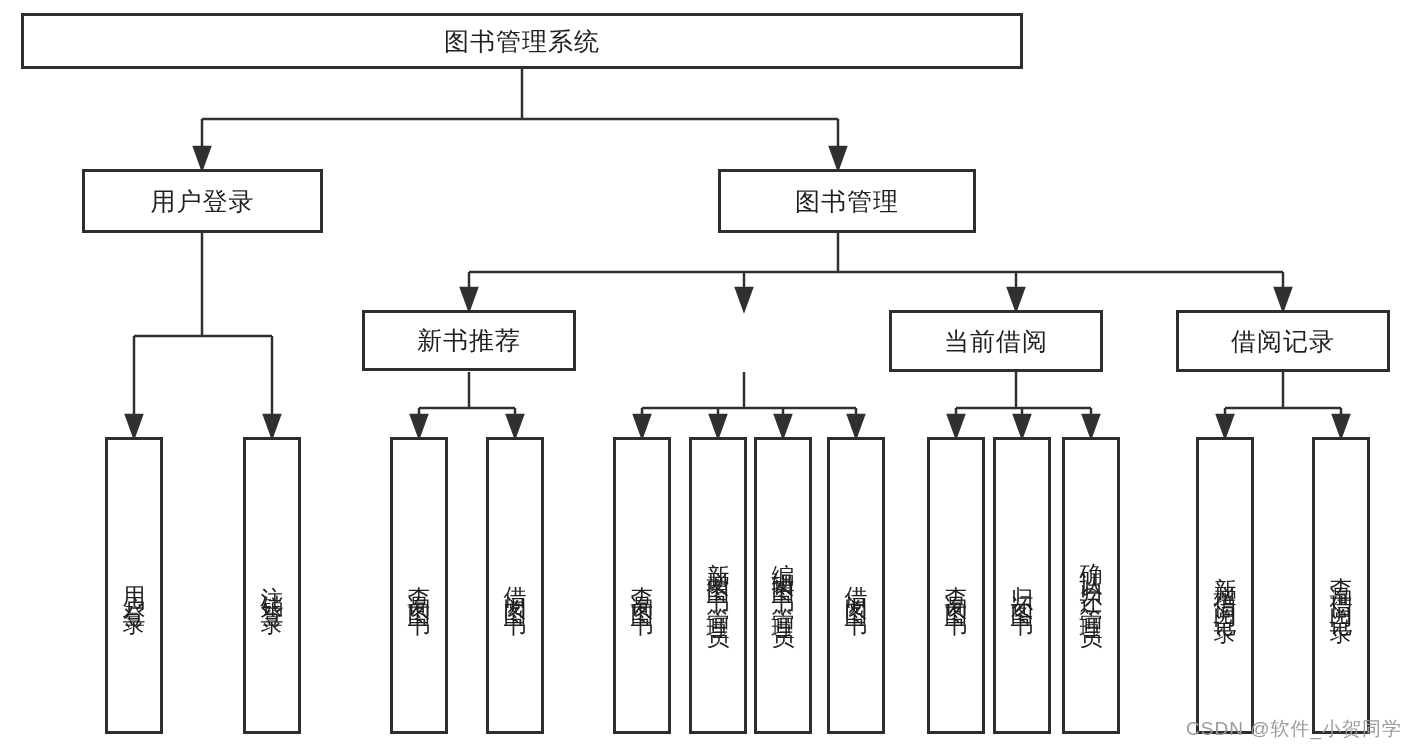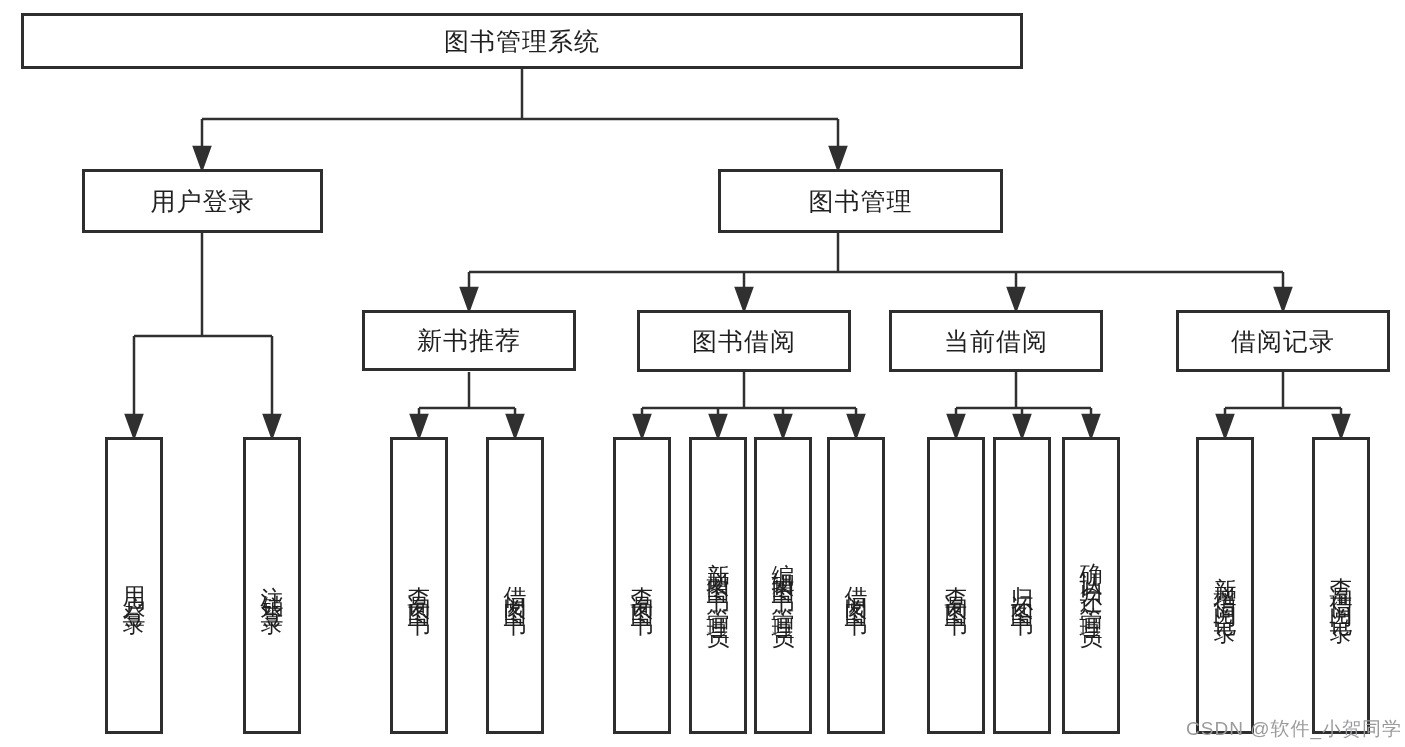--- a/index.html
+++ b/index.html
@@ -96,29 +96,26 @@
     </g>
   </svg>
 
   <div class="box" style="left:21px;top:13px;width:1002px;height:56px">
     <span class="hlabel">图书管理系统</span>
   </div>
 
   <div class="box" style="left:82px;top:169px;width:241px;height:64px">
     <span class="hlabel">用户登录</span>
   </div>
-  <div class="box" style="left:718px;top:169px;width:285px;height:64px">
+  <div class="box" style="left:718px;top:169px;width:258px;height:64px">
     <span class="hlabel">图书管理</span>
   </div>
 
   <div class="box" style="left:362px;top:310px;width:214px;height:61px">
     <span class="hlabel">新书推荐</span>
-  </div>
-  <div class="box" style="left:637px;top:310px;width:214px;height:62px">
-    <span class="hlabel">图书借阅</span>
   </div>
   <div class="box" style="left:889px;top:310px;width:214px;height:62px">
     <span class="hlabel">当前借阅</span>
   </div>
   <div class="box" style="left:1176px;top:310px;width:214px;height:62px">
     <span class="hlabel">借阅记录</span>
   </div>
 
   <div class="box" style="left:105px;top:437px;width:58px;height:297px">
     <span class="vtext">用户登录</span>

